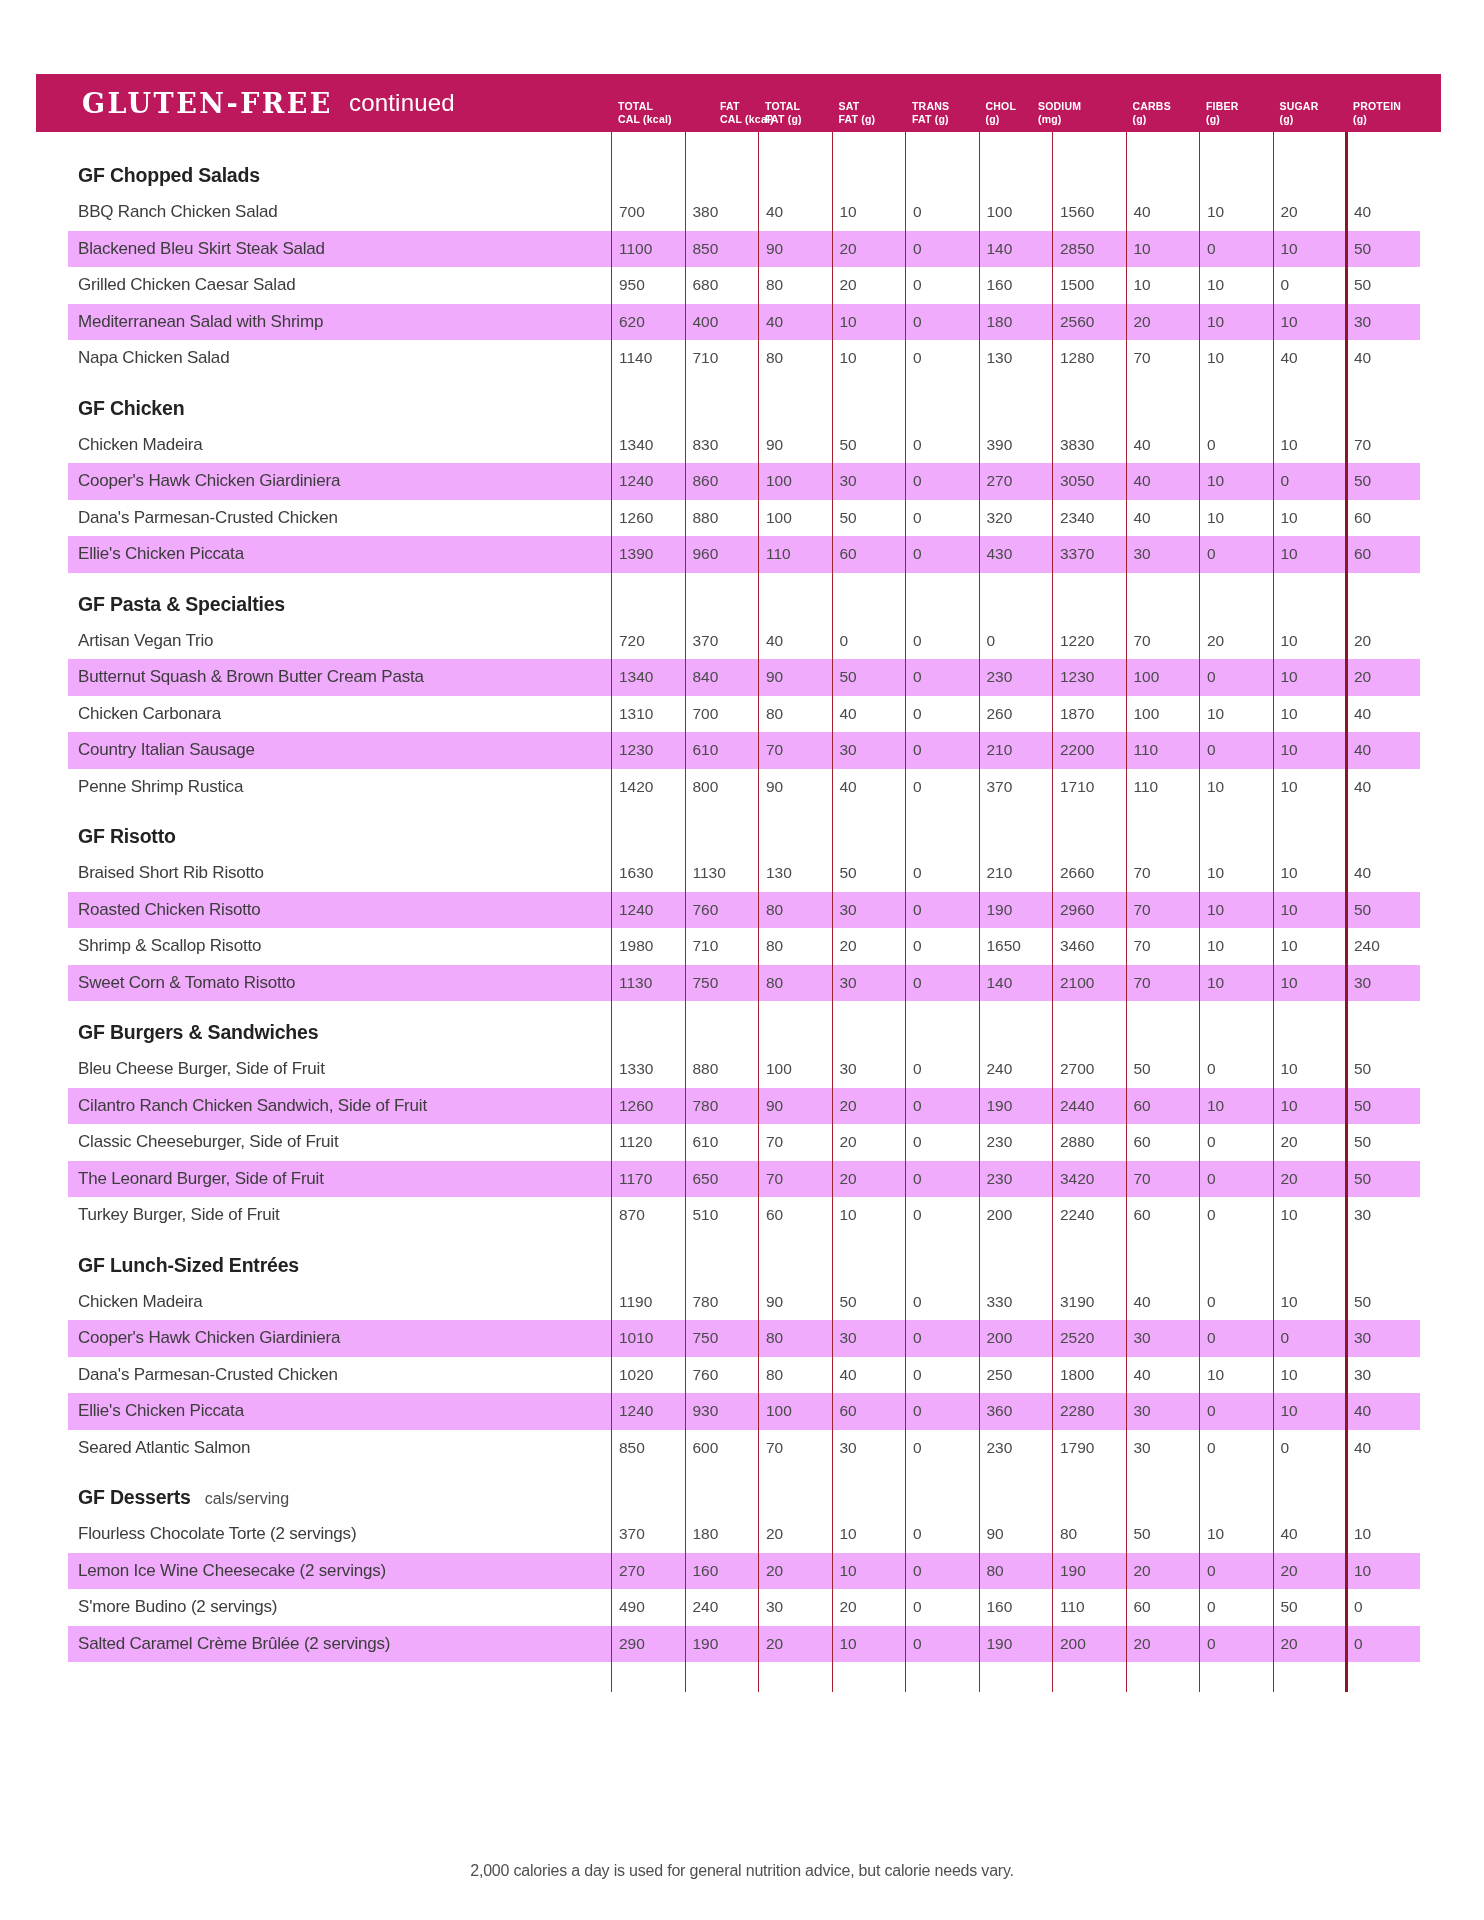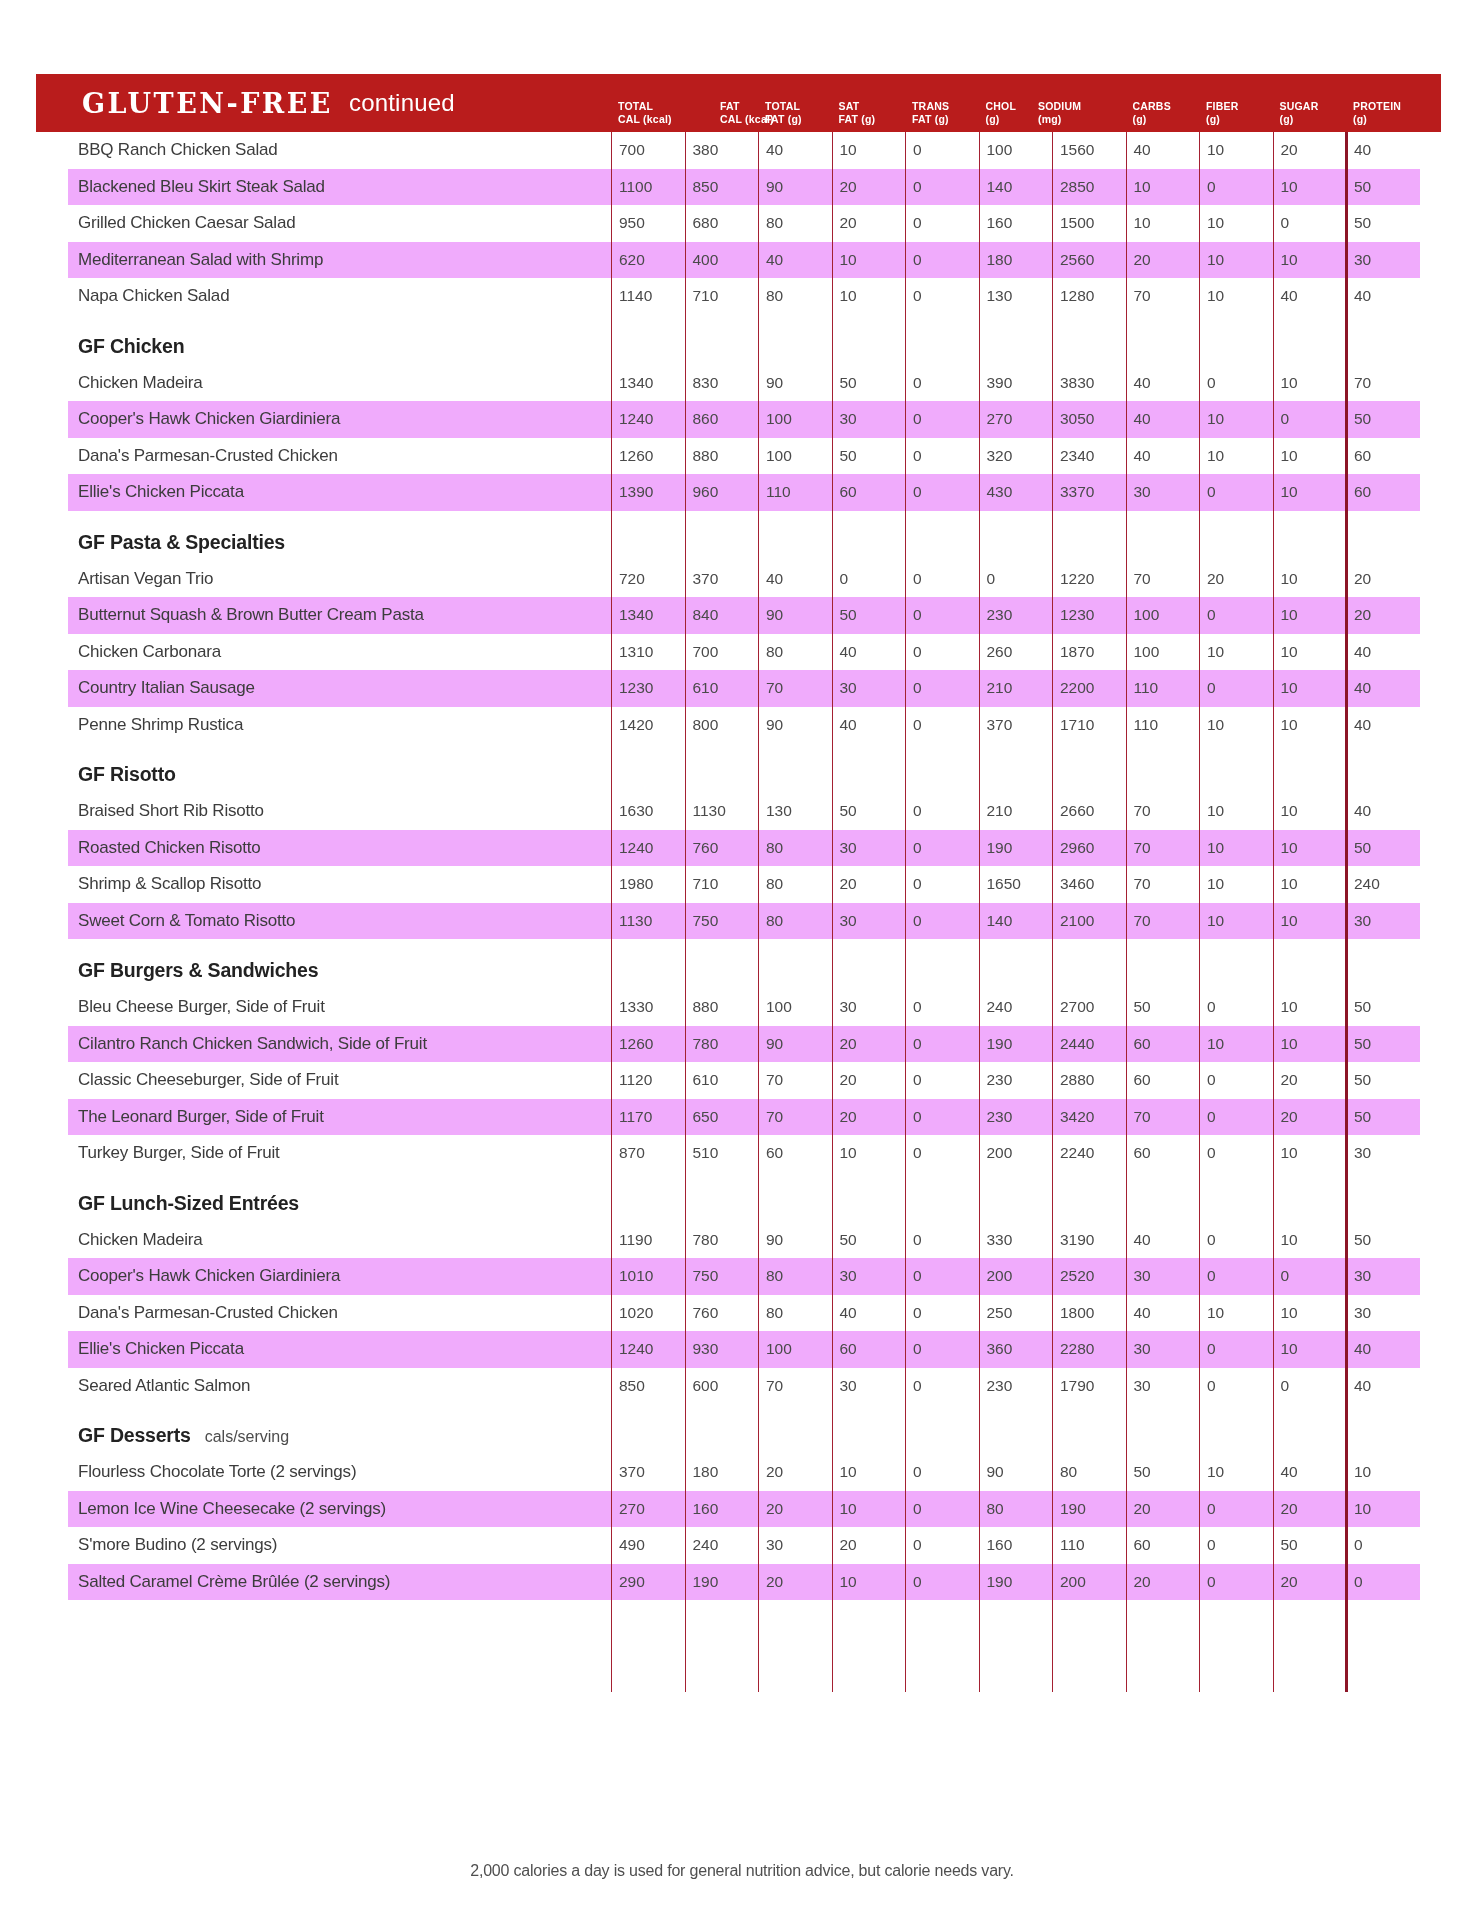--- a/index.html
+++ b/index.html
@@ -11,21 +11,21 @@
     background: #ffffff;
     overflow: hidden;
     font-family: "Liberation Sans", sans-serif;
   }
 
   
   #header-bar {
     position: absolute;
     left: 36px; top: 74px;
     width: 1405px; height: 58px;
-    background: #b91c1c;
+    background: #be185d;
   }
   #title-wrap {
     position: absolute;
     left: 46px; top: 0; height: 58px;
     display: flex; align-items: center;
   }
   #gf-title {
     color: #ffffff;
     font-family: "DejaVu Serif", serif;
     font-weight: 700;
@@ -181,20 +181,23 @@
         <span>(g)</span>
       </div>
       <div class="col-header" style="left: 1317px;">
         <span>PROTEIN</span>
         <span>(g)</span>
       </div>
     </div>
 
   <div id="table-flow">
 
+  <div class="section-header first">
+        <span class="section-title">GF Chopped Salads</span>
+      </div>
       <div class="row">
         <div class="item-name">BBQ Ranch Chicken Salad</div>
         <div class="val">700</div>
         <div class="val">380</div>
         <div class="val">40</div>
         <div class="val">10</div>
         <div class="val">0</div>
         <div class="val">100</div>
         <div class="val">1560</div>
         <div class="val">40</div>

